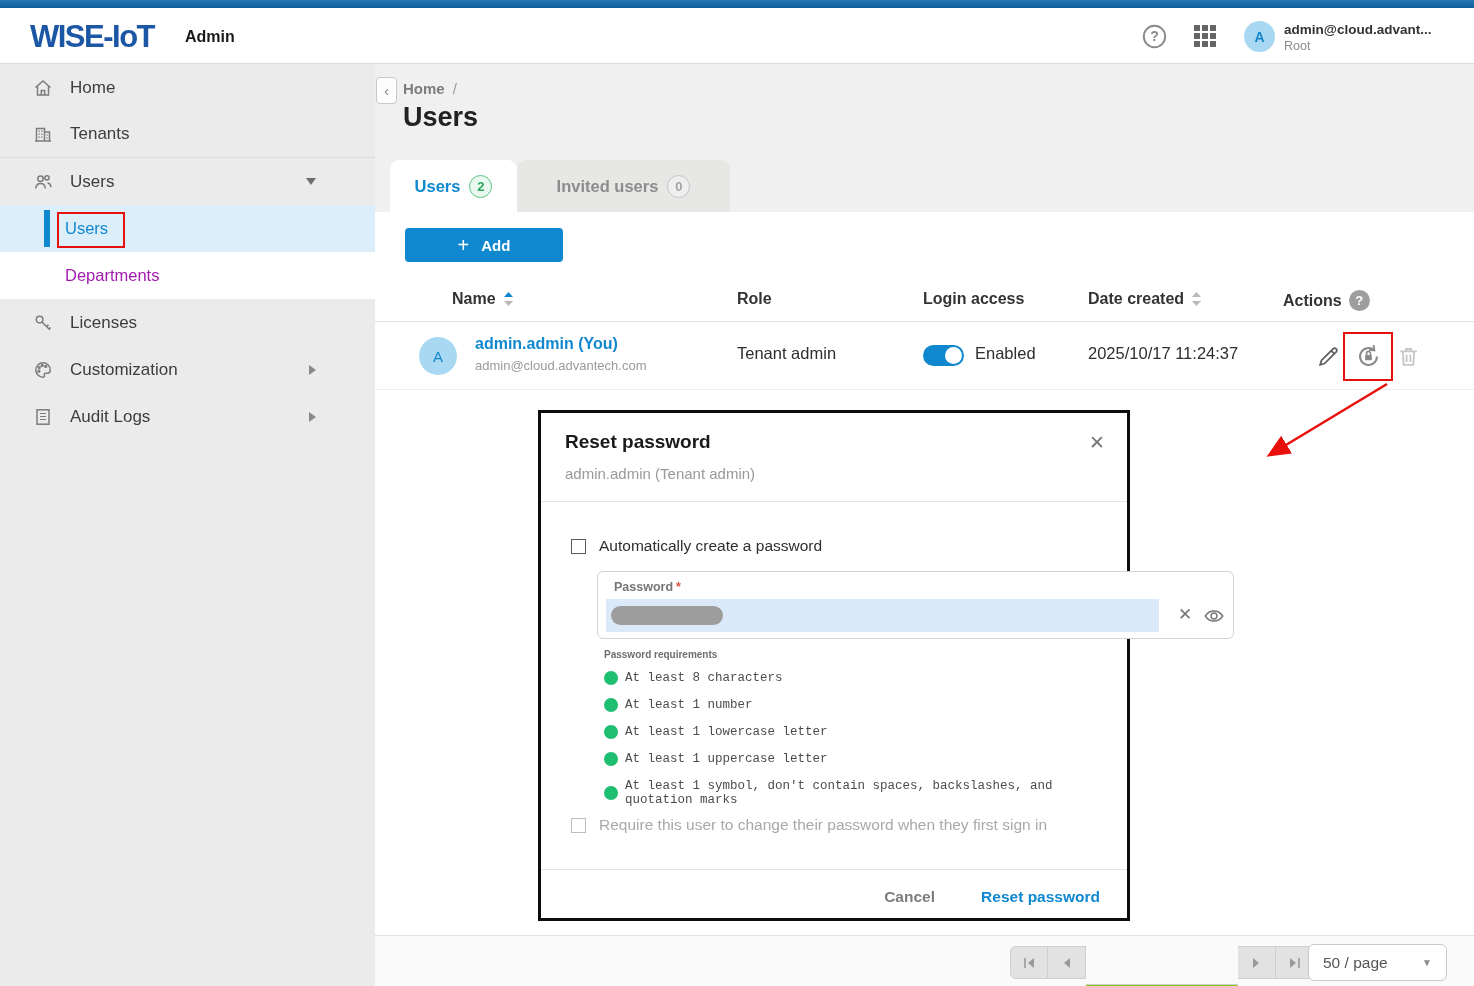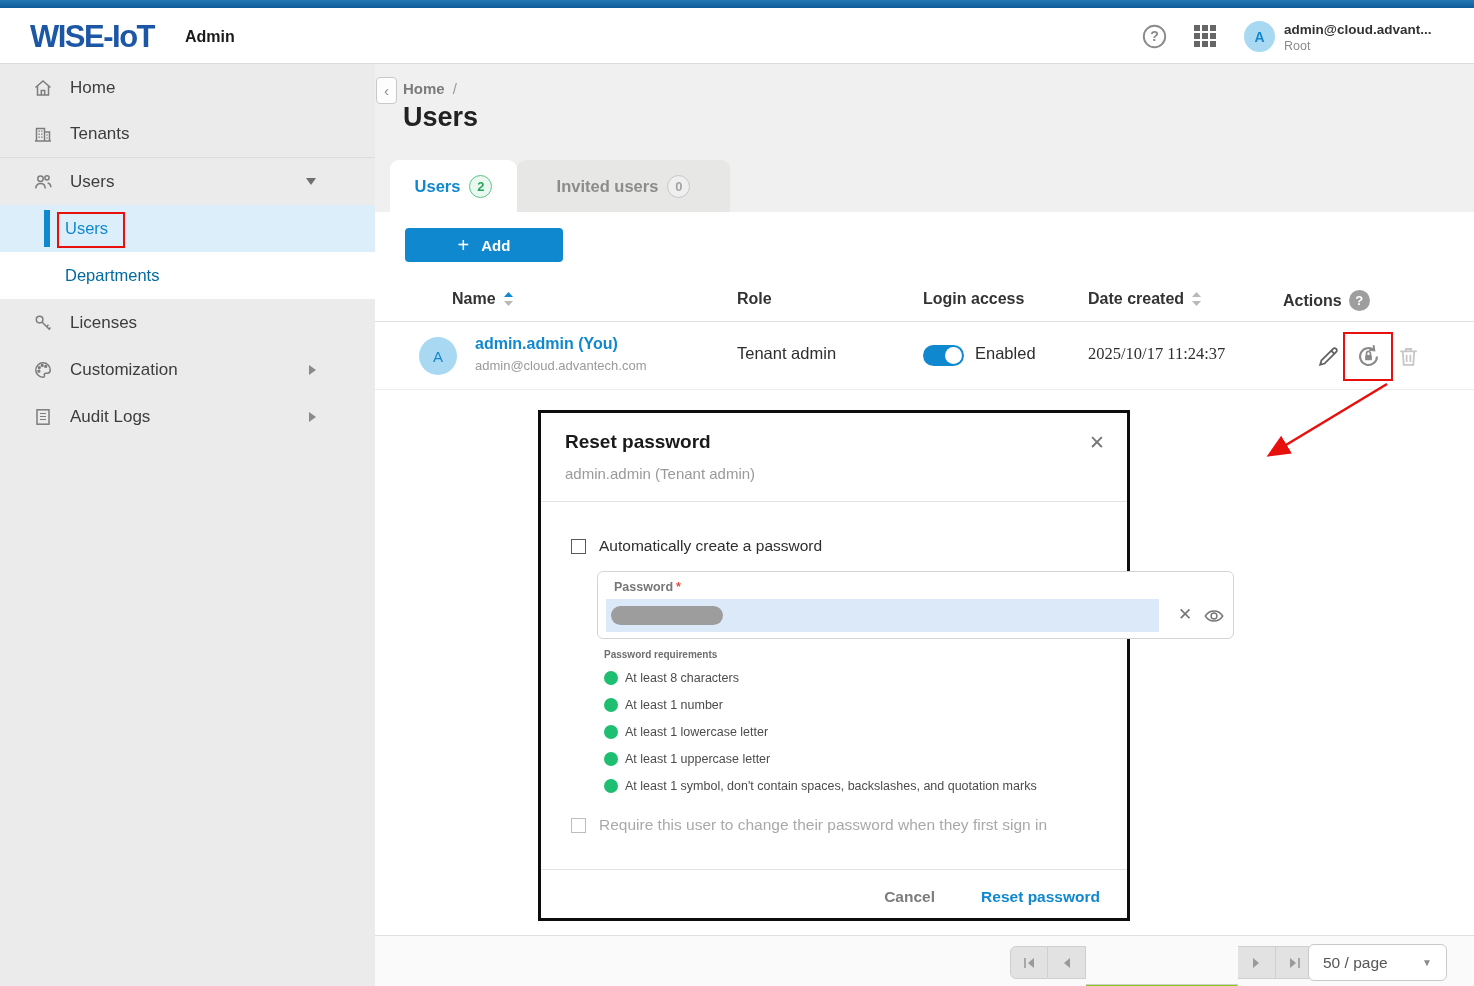--- a/index.html
+++ b/index.html
@@ -29,21 +29,21 @@
   
   .sidebar { position:absolute; left:0; top:64px; width:375px; height:922px; background:#ebebeb; }
   .side-item { position:relative; height:47px; display:flex; align-items:center; padding-left:33px;
     font-size:17px; color:#3d3d3d; cursor:pointer; }
   .side-item svg { margin-right:17px; flex:0 0 auto; }
   .side-item .caret { position:absolute; right:42px; }
   .side-item.bordered { border-bottom:1px solid #dcdcdc; }
   .subwrap { background:#fff; position:relative; }
   .subwrap .vline { position:absolute; left:44px; top:0; bottom:0; width:1px; background:#cfcfcf; }
   .sub-item { position:relative; height:47px; display:flex; align-items:center; padding-left:65px;
-    font-size:16.5px; color:#0369a1; cursor:pointer; background:#fff; }
+    font-size:16.5px; color:#a21caf; cursor:pointer; background:#fff; }
   .sub-item.selected { background:#dceefa; color:#1088d0; }
   .sub-item.selected .selbar { position:absolute; left:44px; top:5px; bottom:5px; width:6px; background:#1088d0; }
   .red-box-users { position:absolute; left:57px; top:148px; width:68px; height:36px;
     border:2.5px solid #e8100d; pointer-events:none; }
 
   
   .content { position:absolute; left:375px; top:64px; width:1099px; height:922px; background:#f0f0f0; }
   .collapse-btn { position:absolute; left:1px; top:13px; width:21px; height:27px; background:#fdfdfd;
     border:1px solid #c9c9c9; border-radius:4px; color:#888; font-size:15px;
     display:flex; align-items:center; justify-content:center; cursor:pointer; }
@@ -77,21 +77,21 @@
   .trow { position:absolute; left:0; top:110px; width:1099px; height:68px; border-bottom:1px solid #ececec; }
   .row-avatar { position:absolute; left:44px; top:15px; width:38px; height:38px; border-radius:50%;
     background:#a9d9f2; color:#1686cb; font-size:15px; display:flex; align-items:center; justify-content:center; }
   .row-name { position:absolute; left:100px; top:13px; font-size:16px; font-weight:700; color:#1088d0; cursor:pointer; }
   .row-email { position:absolute; left:100px; top:36px; font-size:13px; color:#9a9a9a; }
   .row-role { position:absolute; left:362px; top:22px; font-size:16.5px; color:#2e2e2e; }
   .toggle { position:absolute; left:548px; top:23px; width:41px; height:21px; border-radius:11px;
     background:#1088d0; cursor:pointer; }
   .toggle .knob { position:absolute; right:2px; top:2px; width:17px; height:17px; border-radius:50%; background:#fff; }
   .row-login { position:absolute; left:600px; top:22px; font-size:16.5px; color:#2e2e2e; }
-  .row-date { position:absolute; left:713px; top:22px; font-size:16.5px; color:#2e2e2e;font-family:Liberation Serif, serif; }
+  .row-date { position:absolute; left:713px; top:22px; font-size:16.5px; color:#2e2e2e; }
   .act { position:absolute; top:19px; width:30px; height:30px; display:flex; align-items:center; justify-content:center; cursor:pointer; }
   .act-edit { left:938px; } .act-reset { left:978px; } .act-del { left:1018px; cursor:default; }
 
   .red-box-action { position:absolute; left:968px; top:268px; width:50px; height:49px;
     border:2.5px solid #e8100d; pointer-events:none; z-index:30; }
   .arrow-overlay { position:absolute; left:0; top:0; width:1099px; height:922px; pointer-events:none; z-index:40; }
 
   
   .modal { position:absolute; left:163px; top:346px; width:592px; height:511px; background:#fff;
     border:3px solid #0d0d0d; z-index:20; }
@@ -111,21 +111,21 @@
   .pwd-label-row { position:absolute; left:16px; top:8px; font-size:12.5px; font-weight:700; color:#777; }
   .pwd-star { color:#e0523f; margin-left:3px; }
   .pwd-input { position:absolute; left:8px; top:27px; width:553px; height:33px; background:#dbe9f9; cursor:text; }
   .pwd-redaction { position:absolute; left:5px; top:7px; width:112px; height:19px;
     background:#9d9d9d; border-radius:10px; }
   .pwd-clear { position:absolute; left:580px; top:32px; font-size:17px; color:#777; cursor:pointer; }
   .pwd-eye { position:absolute; left:604px; top:33px; cursor:pointer; }
 
   .req-title { position:absolute; left:63px; top:236px; font-size:10px; font-weight:700; color:#6e6e6e; }
   .req-item { position:absolute; left:63px; display:flex; align-items:center; gap:7px;
-    font-size:12.5px; color:#4c4c4c; }
+    font-size:12.5px; color:#4c4c4c;font-family:Liberation Mono, monospace; }
   .req-dot { width:14px; height:14px; border-radius:50%; background:#1fbf71; flex:0 0 auto; }
 
   .modal-footer-divider { position:absolute; left:0; top:456px; width:100%; height:1px; background:#e3e3e3; }
   .modal-cancel { position:absolute; right:192px; top:475px; font-size:15.5px; font-weight:700; color:#7c7c7c; cursor:pointer; }
   .modal-confirm { position:absolute; right:27px; top:475px; font-size:15.5px; font-weight:700; color:#1088d0; cursor:pointer; }
 
   
   .pagebar { position:absolute; left:0; top:871px; width:1099px; height:51px; background:#fafafa;
     border-top:1px solid #e0e0e0; }
   .pager { position:absolute; left:635px; top:10px; height:33px; display:flex; }

